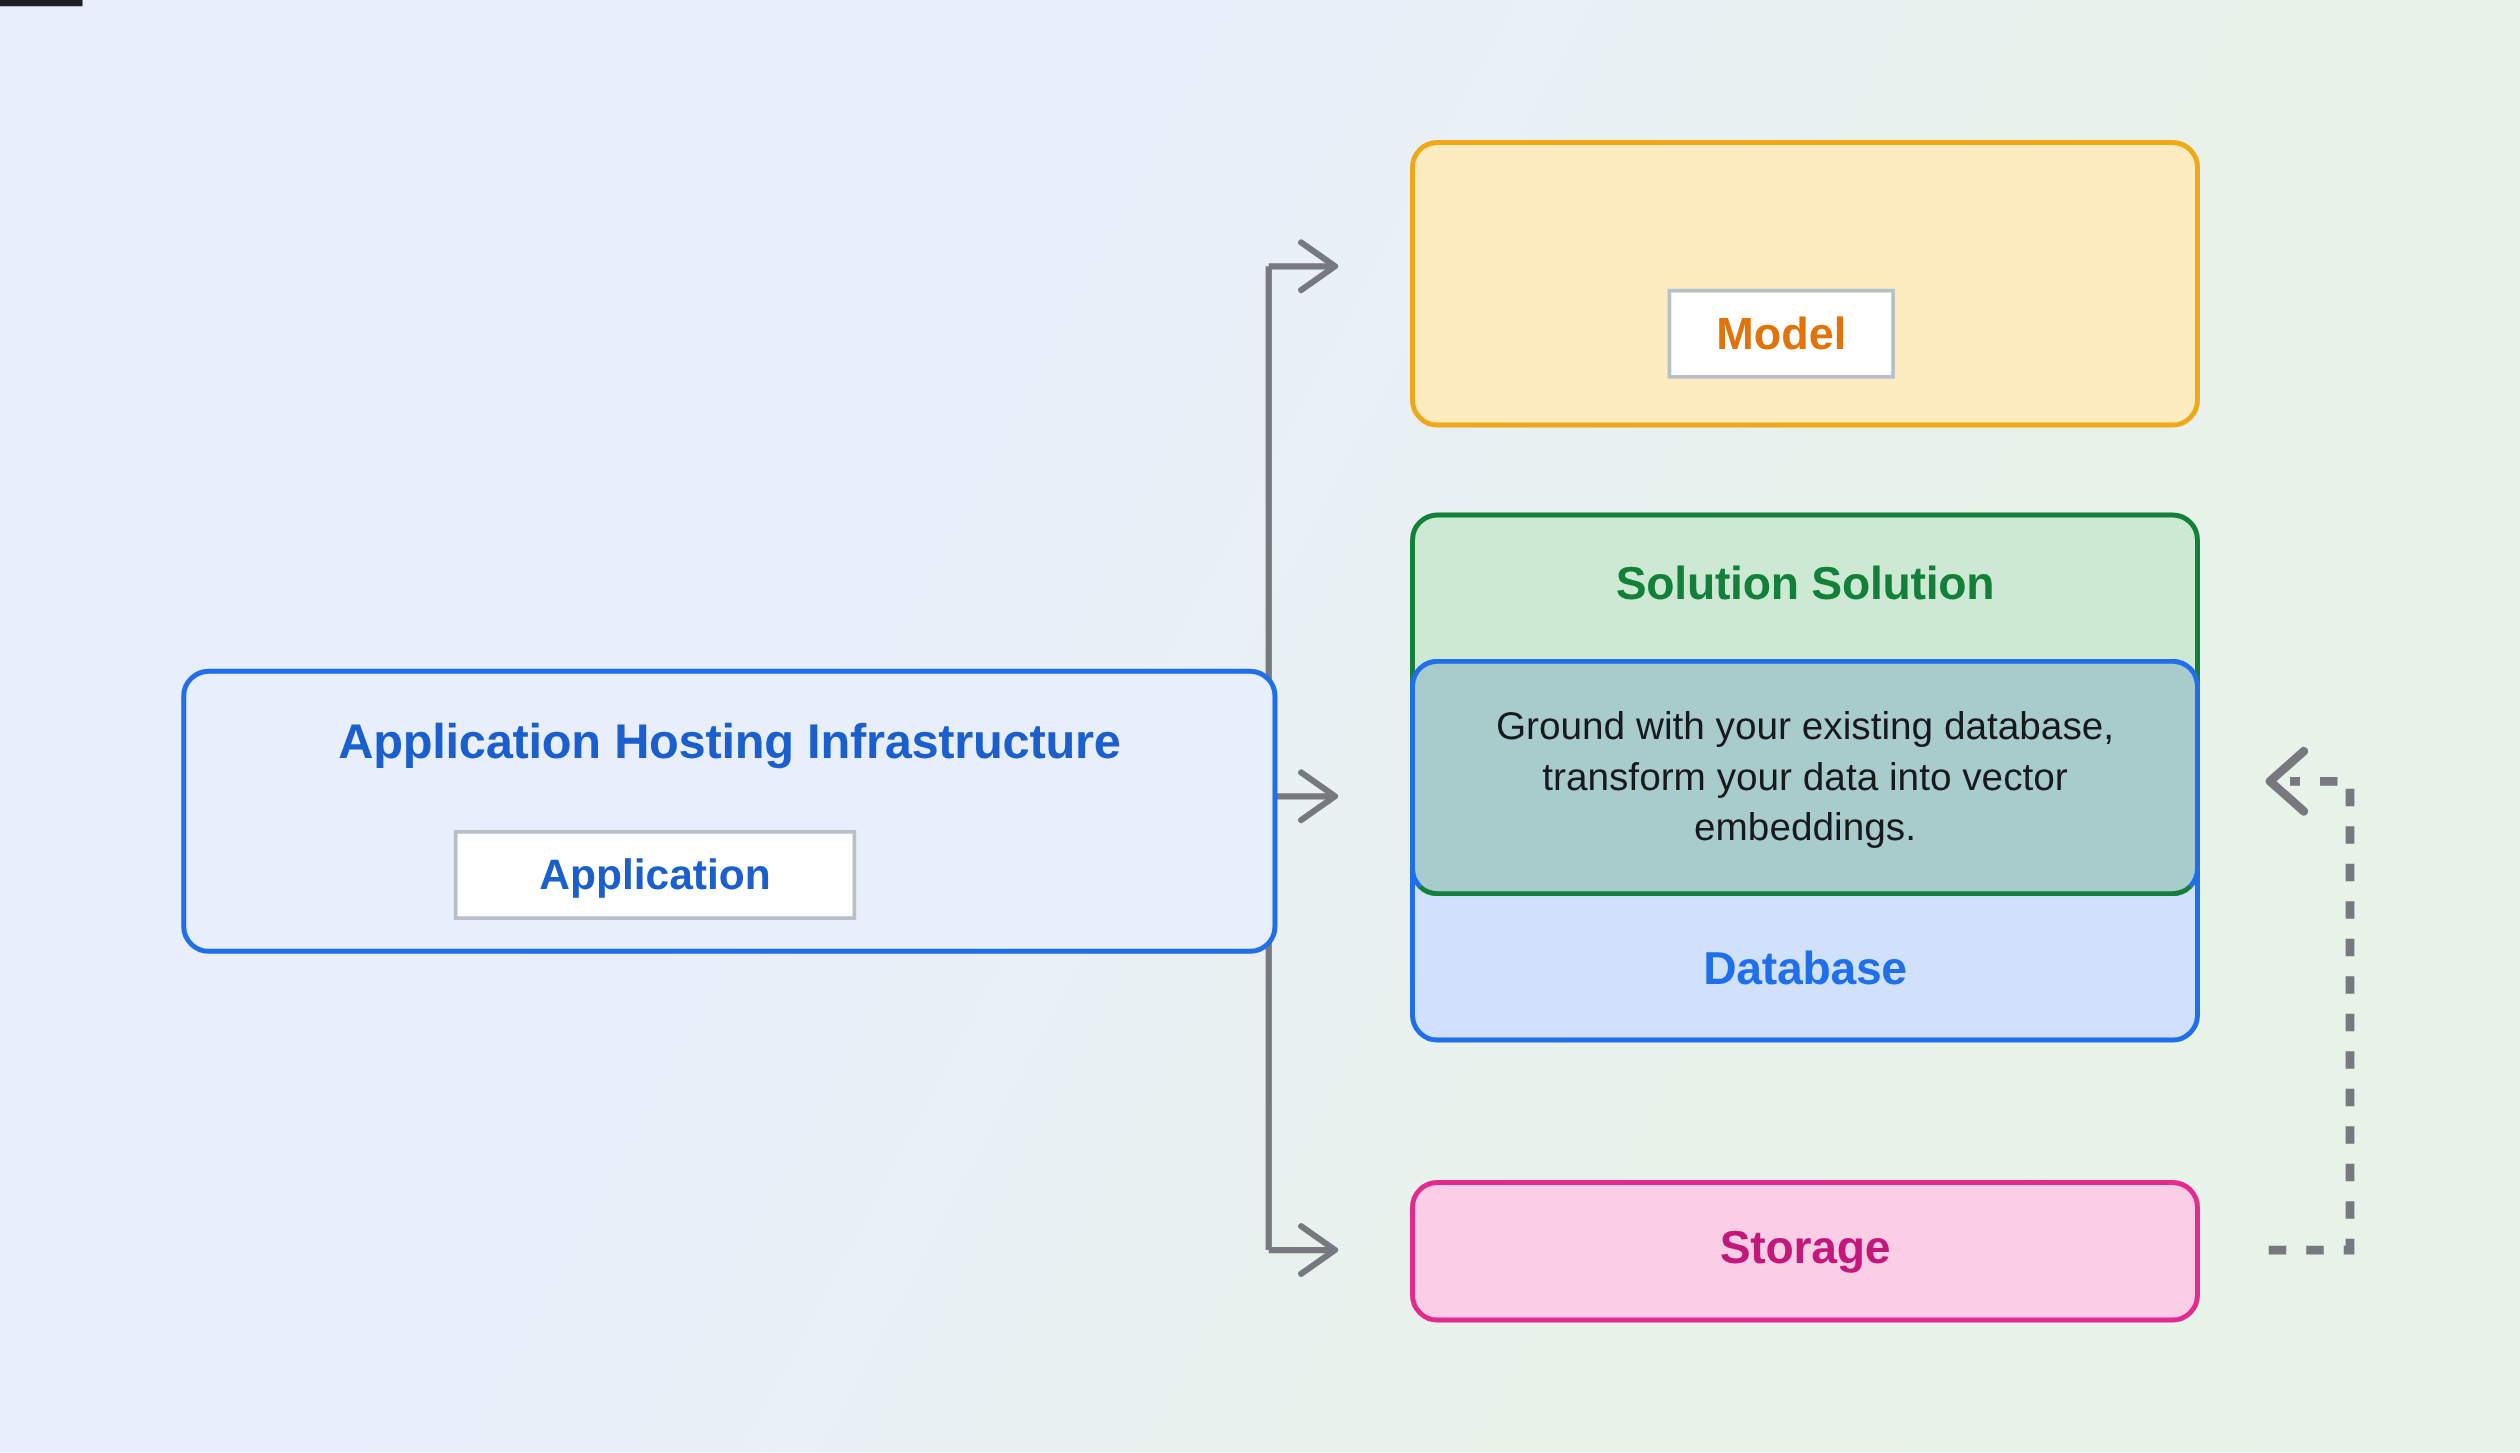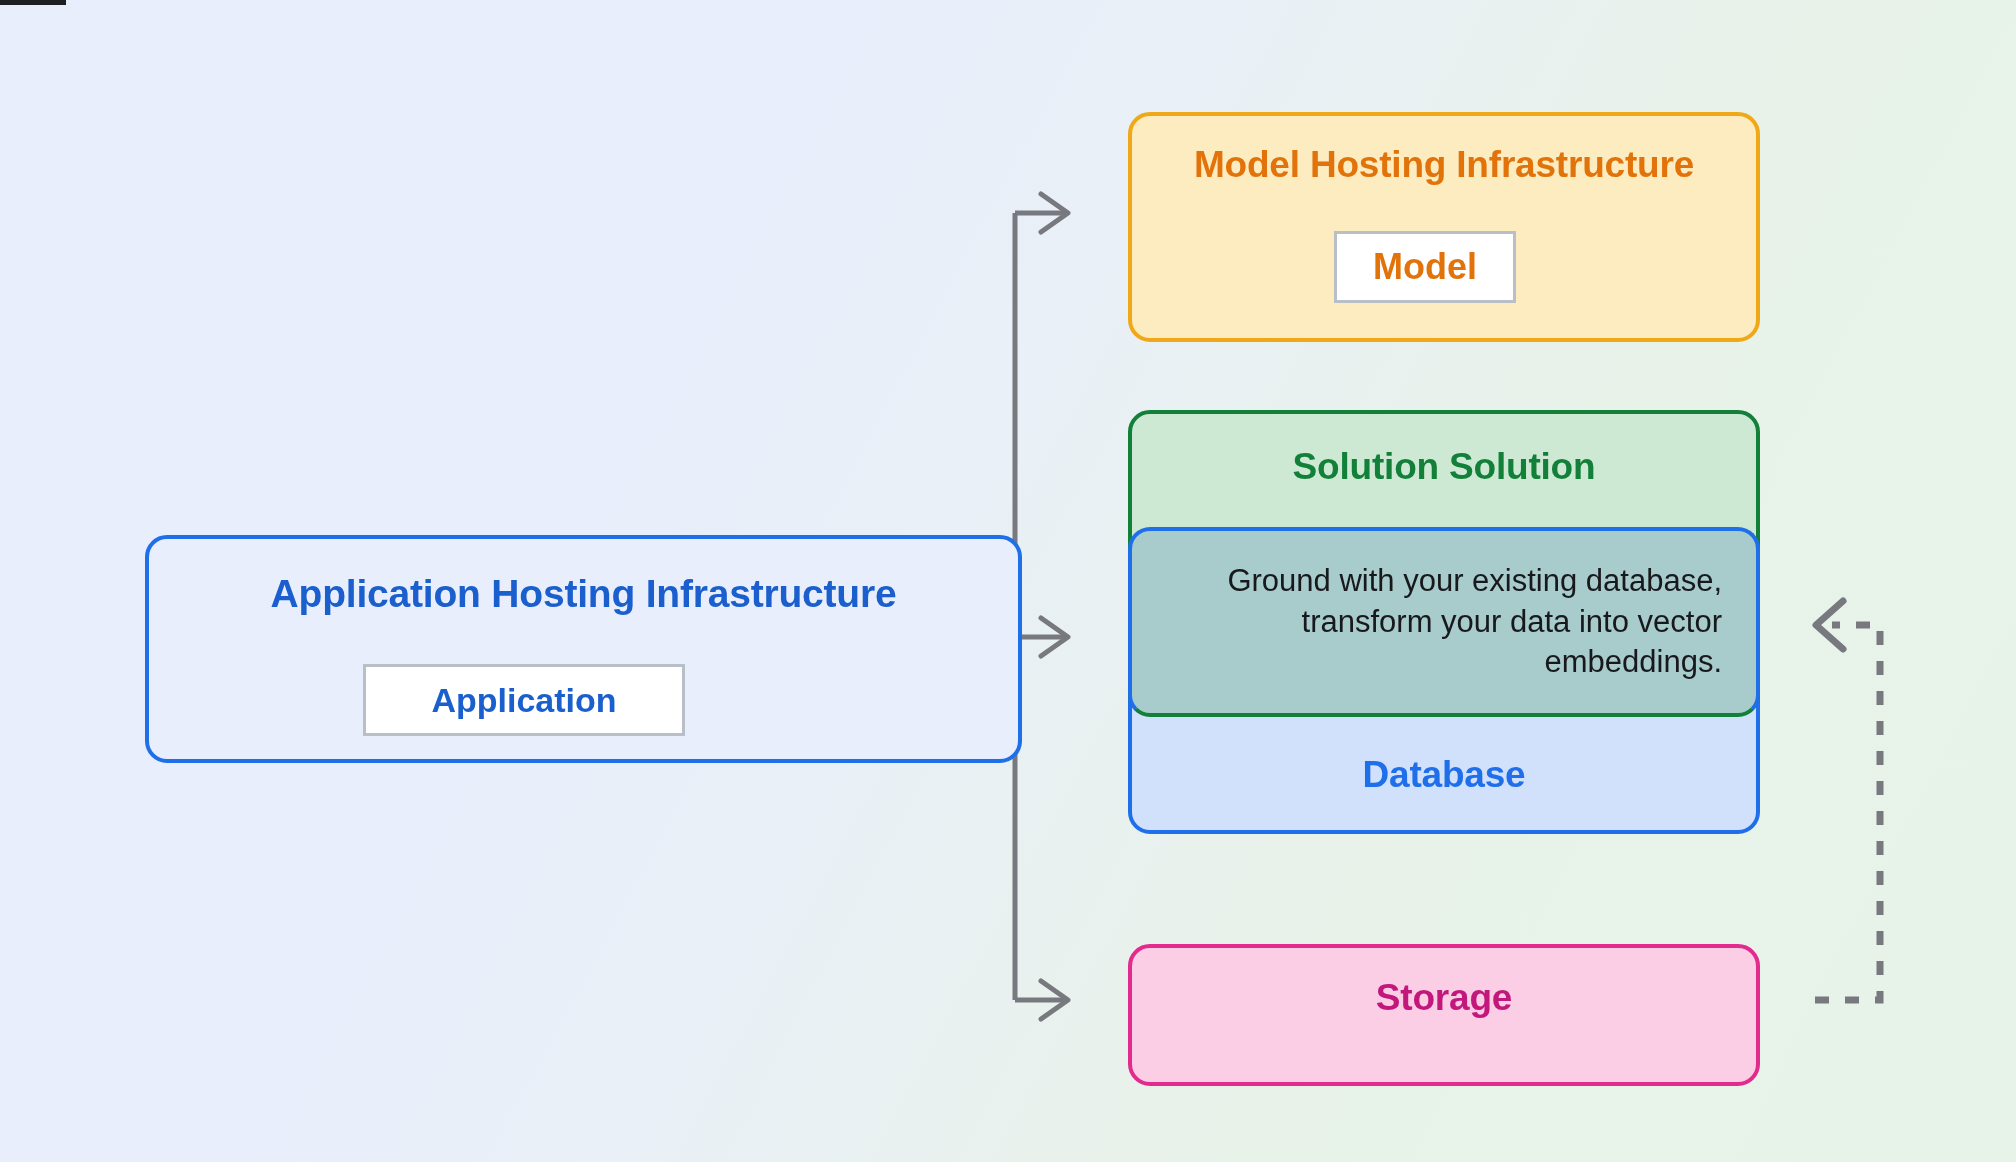--- a/index.html
+++ b/index.html
@@ -163,31 +163,31 @@
     border-radius: 22px 22px 22px 22px;
     z-index: 3;
     display: flex;
     align-items: center;
     justify-content: center;
   }
   #overlap-text {
     font-size: 31px;
     line-height: 1.32;
     color: #17191c;
-    text-align: right;
+    text-align: center;
     padding: 0 34px;
     font-weight: normal;
   }
 
   
   #storage {
     left: 1128px;
     top: 944px;
     width: 632px;
-    height: 142px;
+    height: 114px;
     background: #fbcee6;
     border-width: 4px;
     border-color: #e32a8e;
   }
   #storage .node-title {
     margin-top: 29px;
     font-size: 37px;
     color: #c2187c;
   }
 </style>
@@ -226,21 +226,20 @@
       <polyline points="1843,601 1816,625 1843,649"></polyline>
     </g>
   </svg>
 
   <div class="node" id="app-host">
     <div class="node-title">Application Hosting Infrastructure</div>
     <div class="inner-chip" id="app-chip">Application</div>
   </div>
 
   <div class="node" id="model-host">
-    <div class="node-title">Model Hosting Infrastructure</div>
     <div class="inner-chip" id="model-chip">Model</div>
   </div>
 
   <div class="node" id="database">
     <div class="node-title">Database</div>
   </div>
 
   <div class="node" id="grounding">
     <div class="node-title">Solution Solution</div>
   </div>

